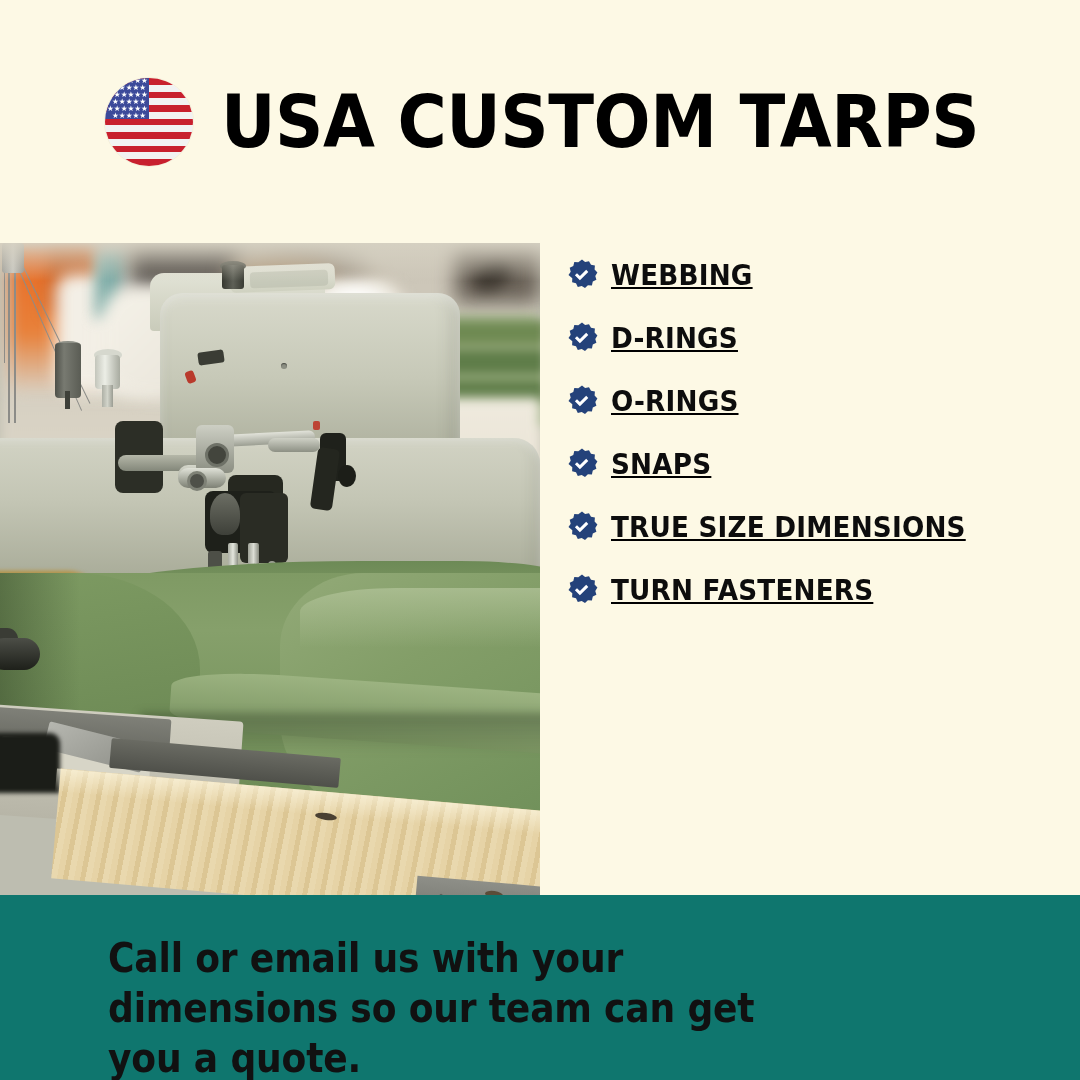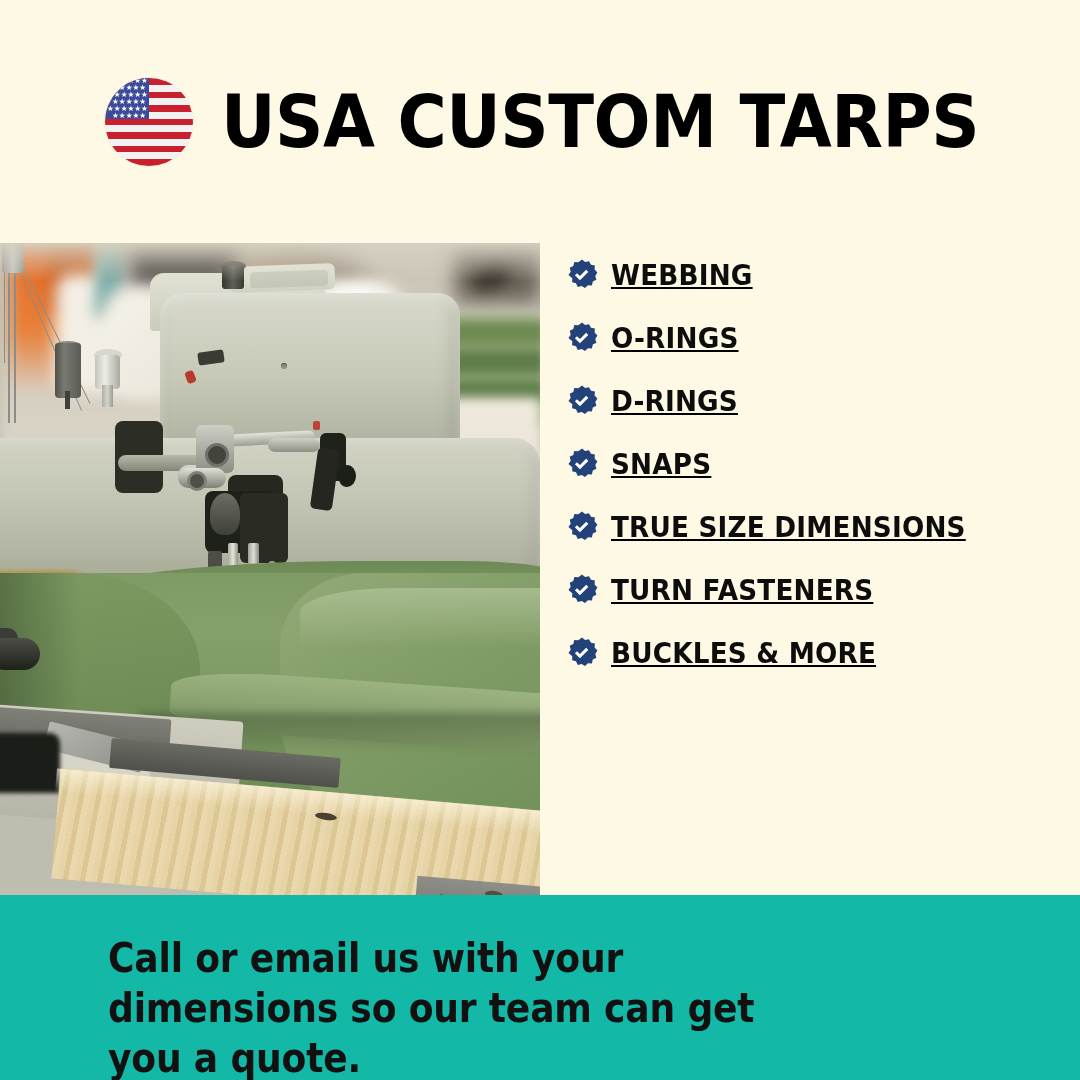--- a/index.html
+++ b/index.html
@@ -622,21 +622,21 @@
     transform-origin: left center;
   }
 
   
   #footer {
     position: absolute;
     left: 0;
     top: 895px;
     width: 1080px;
     height: 185px;
-    background: #14b8a6;
+    background: #0f766e;
   }
   #footer-text {
     position: absolute;
     left: 108px;
     top: 38px;
     width: 830px;
     font-family: "DejaVu Sans", sans-serif;
     font-size: 41px;
     font-weight: 700;
     line-height: 1.22;
@@ -816,31 +816,31 @@
   </div>
 
 
   <div class="feature-row">
     <span class="check-badge">
       <svg viewBox="0 0 32 32">
           <path fill="#24427A" d="M16 0.6l3.1 2.5 3.9-0.8 2 3.4 3.9 0.9-0.3 4 2.8 2.9-2.1 3.4 1.1 3.9-3.6 1.8-0.9 3.9-4-0.2-2.9 2.8-3.3-2.2-3.9 1-1.8-3.6-3.9-1 0.2-4L2.5 16l2.2-3.3-1-3.9 3.6-1.8 1-3.9 4 0.2z"></path>
           <path fill="#FFFFFF" d="M13.9 21.3l-5-5 2.1-2.1 2.9 2.9 6.3-6.3 2.1 2.1z"></path>
         </svg>
     </span>
-    <span class="feature-label">O-RINGS</span>
+    <span class="feature-label">D-RINGS</span>
   </div>
 
   <div class="feature-row">
     <span class="check-badge">
       <svg viewBox="0 0 32 32">
           <path fill="#24427A" d="M16 0.6l3.1 2.5 3.9-0.8 2 3.4 3.9 0.9-0.3 4 2.8 2.9-2.1 3.4 1.1 3.9-3.6 1.8-0.9 3.9-4-0.2-2.9 2.8-3.3-2.2-3.9 1-1.8-3.6-3.9-1 0.2-4L2.5 16l2.2-3.3-1-3.9 3.6-1.8 1-3.9 4 0.2z"></path>
           <path fill="#FFFFFF" d="M13.9 21.3l-5-5 2.1-2.1 2.9 2.9 6.3-6.3 2.1 2.1z"></path>
         </svg>
     </span>
-    <span class="feature-label">D-RINGS</span>
+    <span class="feature-label">O-RINGS</span>
   </div>
 
 
 
   <div class="feature-row">
     <span class="check-badge">
       <svg viewBox="0 0 32 32">
           <path fill="#24427A" d="M16 0.6l3.1 2.5 3.9-0.8 2 3.4 3.9 0.9-0.3 4 2.8 2.9-2.1 3.4 1.1 3.9-3.6 1.8-0.9 3.9-4-0.2-2.9 2.8-3.3-2.2-3.9 1-1.8-3.6-3.9-1 0.2-4L2.5 16l2.2-3.3-1-3.9 3.6-1.8 1-3.9 4 0.2z"></path>
           <path fill="#FFFFFF" d="M13.9 21.3l-5-5 2.1-2.1 2.9 2.9 6.3-6.3 2.1 2.1z"></path>
         </svg>
@@ -861,27 +861,18 @@
   <div class="feature-row">
     <span class="check-badge">
       <svg viewBox="0 0 32 32">
           <path fill="#24427A" d="M16 0.6l3.1 2.5 3.9-0.8 2 3.4 3.9 0.9-0.3 4 2.8 2.9-2.1 3.4 1.1 3.9-3.6 1.8-0.9 3.9-4-0.2-2.9 2.8-3.3-2.2-3.9 1-1.8-3.6-3.9-1 0.2-4L2.5 16l2.2-3.3-1-3.9 3.6-1.8 1-3.9 4 0.2z"></path>
           <path fill="#FFFFFF" d="M13.9 21.3l-5-5 2.1-2.1 2.9 2.9 6.3-6.3 2.1 2.1z"></path>
         </svg>
     </span>
     <span class="feature-label">TURN FASTENERS</span>
   </div>
 
-  <div class="feature-row">
-    <span class="check-badge">
-      <svg viewBox="0 0 32 32">
-          <path fill="#24427A" d="M16 0.6l3.1 2.5 3.9-0.8 2 3.4 3.9 0.9-0.3 4 2.8 2.9-2.1 3.4 1.1 3.9-3.6 1.8-0.9 3.9-4-0.2-2.9 2.8-3.3-2.2-3.9 1-1.8-3.6-3.9-1 0.2-4L2.5 16l2.2-3.3-1-3.9 3.6-1.8 1-3.9 4 0.2z"></path>
-          <path fill="#FFFFFF" d="M13.9 21.3l-5-5 2.1-2.1 2.9 2.9 6.3-6.3 2.1 2.1z"></path>
-        </svg>
-    </span>
-    <span class="feature-label">BUCKLES &amp; MORE</span>
-  </div>
 
 </div>
 
 <div id="footer">
   <div id="footer-text">Call or email us with your dimensions so our team can get you a quote.</div>
 </div>
 
 </body></html>

